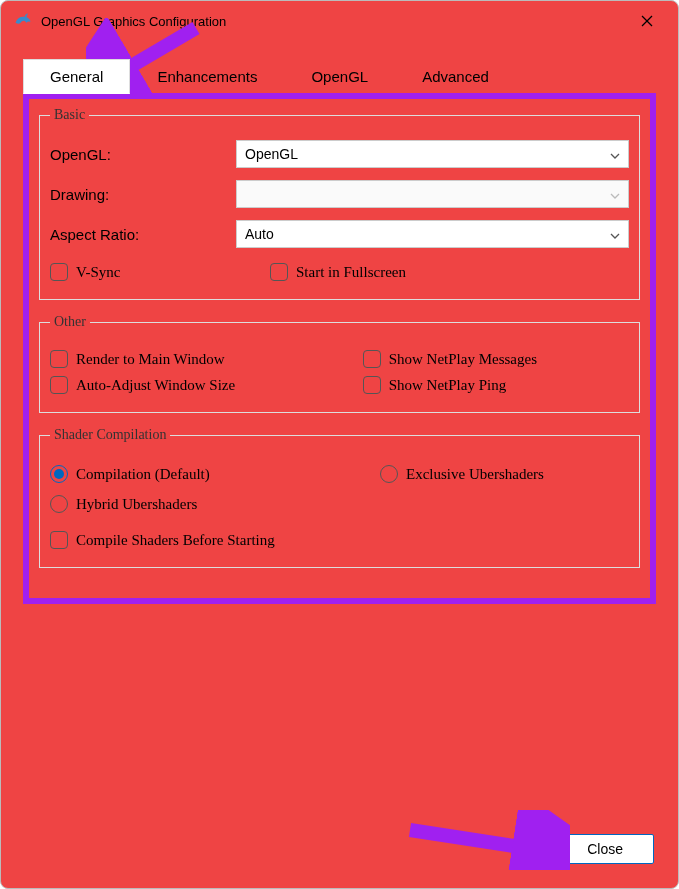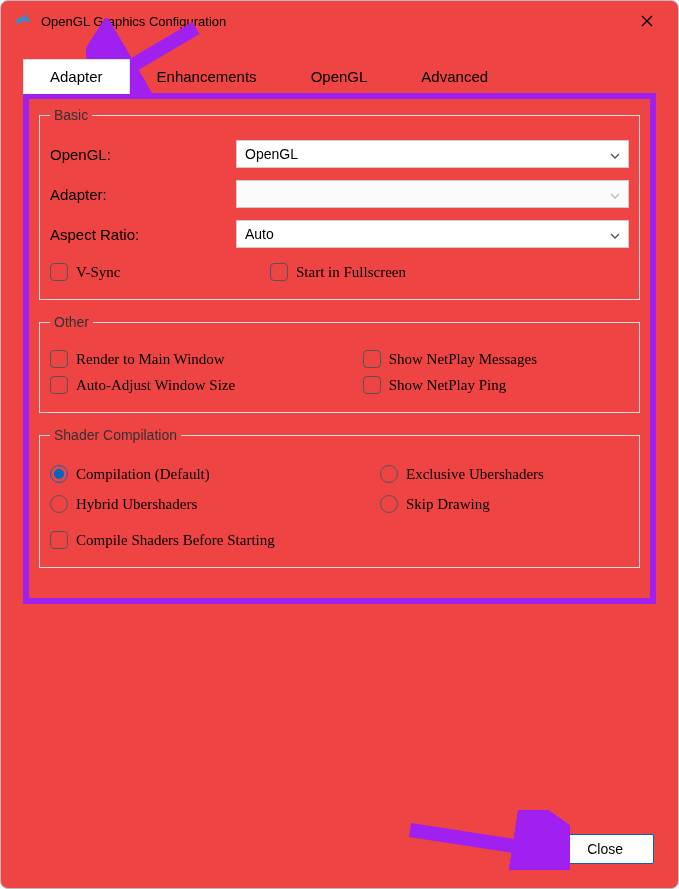--- a/index.html
+++ b/index.html
@@ -72,20 +72,21 @@
     }
     fieldset {
       border: 1px solid #ddd;
       margin-bottom: 14px;
       padding: 8px 10px 14px 10px;
     }
     legend {
       padding: 0 4px;
       font-size: 14px;
       color: #333;
+      font-family: Liberation Serif, serif;
     }
     .row {
       display: flex;
       align-items: center;
       min-height: 34px;
       margin-top: 6px;
     }
     .row .label {
       width: 186px;
       font-size: 15px;
@@ -205,21 +206,21 @@
     <span class="title">OpenGL Graphics Configuration</span>
     <div class="close-btn">
       <svg width="12" height="12" viewBox="0 0 12 12">
         <line x1="1" y1="1" x2="11" y2="11" stroke="#000" stroke-width="1.2"></line>
         <line x1="11" y1="1" x2="1" y2="11" stroke="#000" stroke-width="1.2"></line>
       </svg>
     </div>
   </div>
 
   <div class="tabs">
-    <div class="tab active">Adapter</div>
+    <div class="tab active">General</div>
     <div class="tab">Enhancements</div>
     <div class="tab">OpenGL</div>
     <div class="tab">Advanced</div>
   </div>
 
   <div class="content">
 
     <fieldset>
       <legend>Basic</legend>
 
@@ -229,21 +230,21 @@
           <span>OpenGL</span>
           <span class="chev">
             <svg width="10" height="6" viewBox="0 0 10 6">
                 <path d="M1 1 L5 5 L9 1" fill="none" stroke="#555" stroke-width="1.3"></path>
               </svg>
           </span>
         </div>
       </div>
 
       <div class="row">
-        <span class="label">Adapter:</span>
+        <span class="label">Drawing:</span>
         <div class="select disabled">
           <span></span>
           <span class="chev">
             <svg width="10" height="6" viewBox="0 0 10 6">
                 <path d="M1 1 L5 5 L9 1" fill="none" stroke="#bbb" stroke-width="1.3"></path>
               </svg>
           </span>
         </div>
       </div>
 
@@ -301,24 +302,20 @@
           <span>Compilation (Default)</span>
         </label>
         <label class="radio">
           <span class="circle"></span>
           <span>Exclusive Ubershaders</span>
         </label>
         <label class="radio">
           <span class="circle"></span>
           <span>Hybrid Ubershaders</span>
         </label>
-        <label class="radio">
-          <span class="circle"></span>
-          <span>Skip Drawing</span>
-        </label>
       </div>
       <div class="check-row">
         <label class="check full">
           <span class="box"></span>
           <span>Compile Shaders Before Starting</span>
         </label>
       </div>
     </fieldset>
 
   </div>

